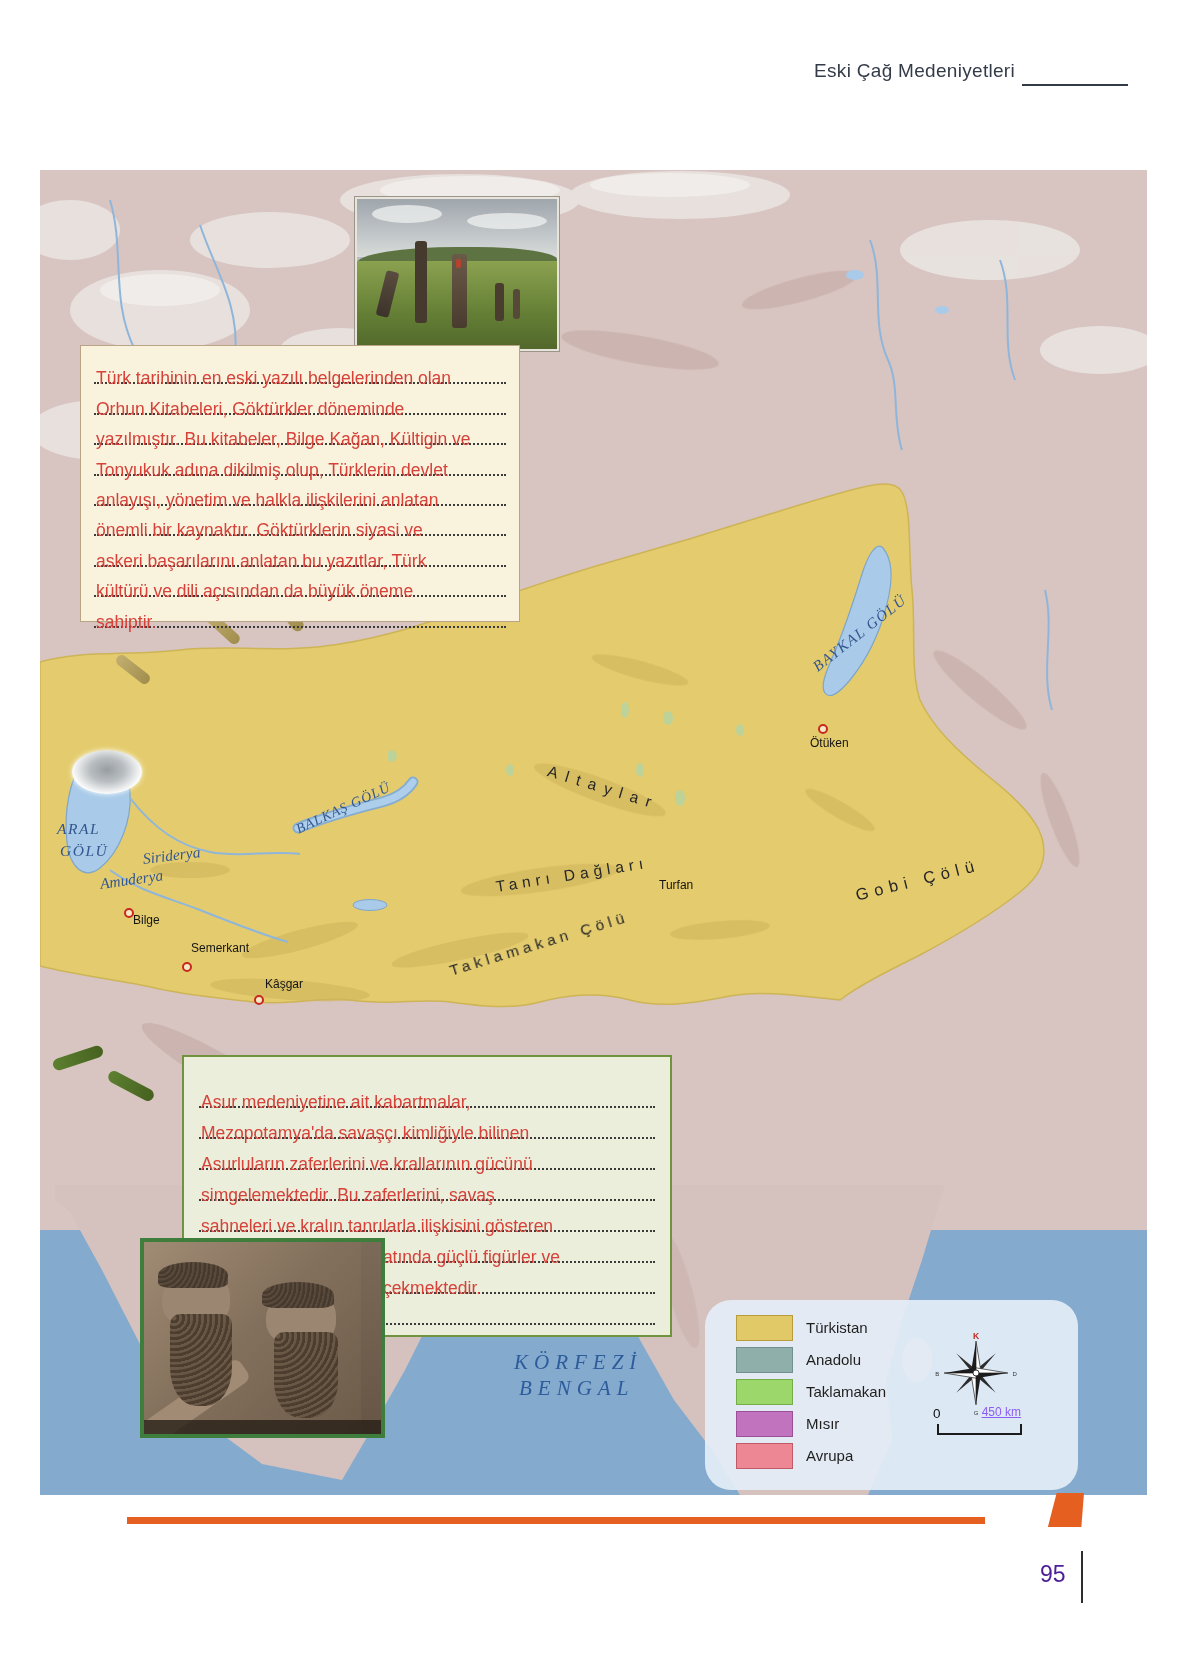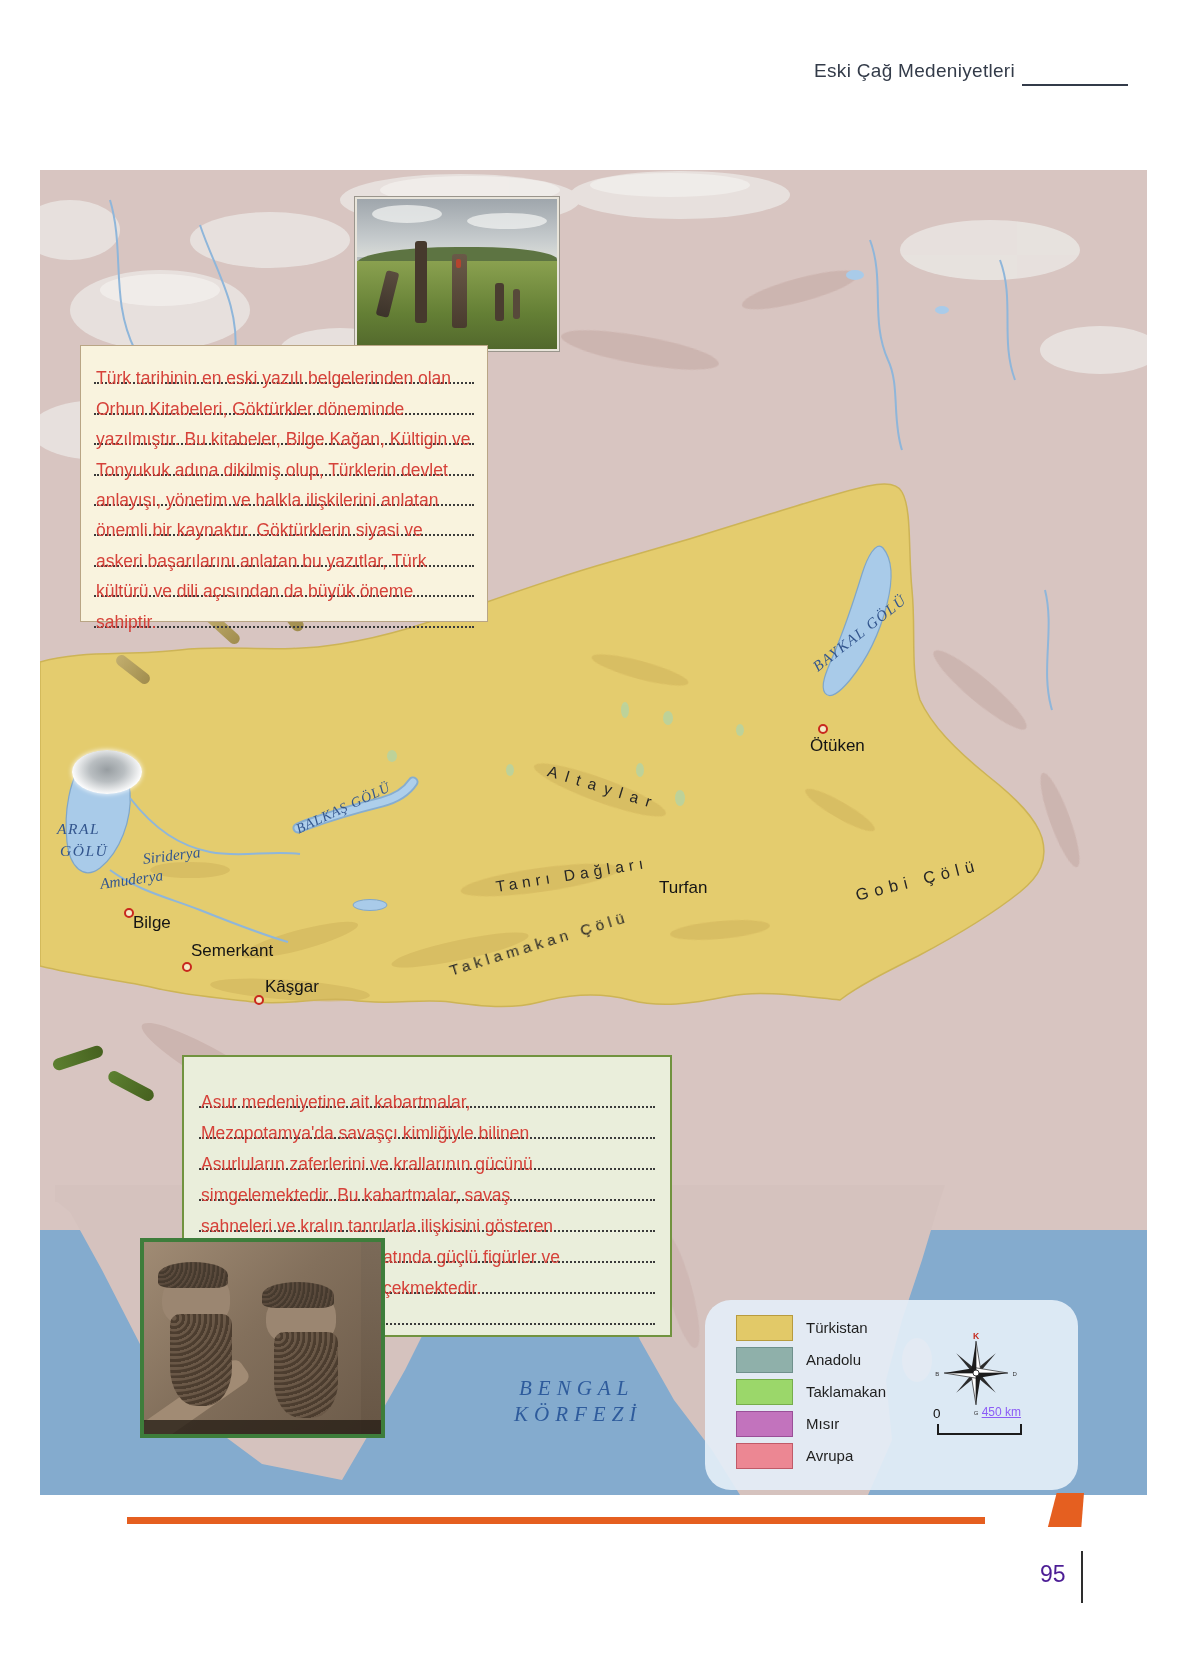--- a/index.html
+++ b/index.html
@@ -6,39 +6,39 @@
   .page{position:relative;width:1187px;height:1659px;background:#ffffff;overflow:hidden;
         font-family:"Liberation Sans",sans-serif;}
   
   .hdr-title{position:absolute;top:60px;right:172px;font-size:19px;font-weight:500;
              color:#333b49;letter-spacing:.3px;}
   .hdr-line{position:absolute;top:84px;left:1022px;width:106px;height:2px;background:#333b49;}
   
   .map{position:absolute;left:40px;top:170px;width:1107px;height:1325px;background:#d8c5c1;}
   .map svg{position:absolute;left:0;top:0;}
   
-  .city{position:absolute;font-size:17px;color:#141414;white-space:nowrap;}
+  .city{position:absolute;font-size:12px;color:#141414;white-space:nowrap;}
   .marker{position:absolute;width:6px;height:6px;border:2px solid #c8281e;border-radius:50%;
           background:rgba(255,255,255,.6);}
   .phys{position:absolute;font-size:15.5px;color:#262626;letter-spacing:6px;white-space:nowrap;
         transform-origin:left center;}
   .wlabel{position:absolute;font-family:"Liberation Serif",serif;font-style:italic;color:#33568e;
           white-space:nowrap;transform-origin:left center;}
   .bengal{position:absolute;font-family:"Liberation Serif",serif;font-style:italic;color:#2e5b9c;
           font-size:21px;letter-spacing:6px;white-space:nowrap;}
   
   .stroke{position:absolute;border-radius:7px;}
   .khaki{background:linear-gradient(90deg,#c2ae6e,#a18d4e);}
   .green{background:linear-gradient(90deg,#5c8030,#46611f);}
   .blob{position:absolute;left:72px;top:750px;width:70px;height:44px;border-radius:50%;
         background:radial-gradient(ellipse at 50% 45%,#979da1 0%,#b9bec1 35%,#ffffff 72%);
         box-shadow:0 0 5px rgba(255,255,255,.95);}
   
   .nbox{position:absolute;box-sizing:border-box;}
-  .nbox1{left:80px;top:345px;width:408px;height:277px;background:#f9f3de;
+  .nbox1{left:80px;top:345px;width:440px;height:277px;background:#f9f3de;
          border:1px solid #b9a585;padding:8px 13px 0 13px;}
   .nbox2{left:182px;top:1055px;width:490px;height:282px;background:#eaeedb;
          border:2px solid #71933f;padding:20px 15px 0 15px;}
   .nline{position:relative;border-bottom:2px dotted #3a3a3a;}
   .nbox1 .nline{height:28.4px;}
   .nbox2 .nline{height:29px;}
   .nline span{position:absolute;left:2px;bottom:-7px;font-size:17.5px;color:#d6423a;white-space:nowrap;}
   
   .photo1{position:absolute;left:355px;top:197px;width:200px;height:150px;
           border:2px solid #e8e4da;outline:1px solid #9a958c;overflow:hidden;background:#b7bcbe;}
@@ -203,21 +203,21 @@
   <div class="stroke green" style="left:52px;top:1052px;width:52px;height:12px;transform:rotate(-18deg);"></div>
   <div class="stroke green" style="left:106px;top:1080px;width:50px;height:12px;transform:rotate(28deg);"></div>
 
   <div class="wlabel" style="left:57px;top:820px;font-size:15.5px;letter-spacing:1.5px;">ARAL</div>
   <div class="wlabel" style="left:60px;top:842px;font-size:15.5px;letter-spacing:1.5px;">GÖLÜ</div>
   <div class="wlabel" style="left:143px;top:850px;font-size:15.5px;transform:rotate(-7deg);">Siriderya</div>
   <div class="wlabel" style="left:100px;top:875px;font-size:15.5px;transform:rotate(-8deg);">Amuderya</div>
   <div class="wlabel" style="left:297px;top:822px;font-size:14px;letter-spacing:1px;transform:rotate(-25deg);">BALKAŞ GÖLÜ</div>
   <div class="wlabel" style="left:815px;top:660px;font-size:15px;letter-spacing:1.5px;transform:rotate(-38deg);">BAYKAL GÖLÜ</div>
   <div class="bengal" style="left:519px;top:1376px;">BENGAL</div>
-  <div class="bengal" style="left:514px;top:1402px;">KÖRFEZİ</div>
+  <div class="bengal" style="left:514px;top:1350px;">KÖRFEZİ</div>
 
   <div class="phys" style="left:548px;top:762px;letter-spacing:8px;transform:rotate(17deg);">Altaylar</div>
   <div class="phys" style="left:496px;top:878px;letter-spacing:5px;transform:rotate(-9deg);">Tanrı Dağları</div>
   <div class="phys" style="left:450px;top:962px;letter-spacing:4.5px;transform:rotate(-17deg);">Taklamakan Çölü</div>
   <div class="phys" style="left:856px;top:886px;letter-spacing:6px;font-size:16.5px;transform:rotate(-14deg);">Gobi Çölü</div>
 
   <div class="marker" style="left:124px;top:908px;"></div>
   <div class="city" style="left:133px;top:913px;">Bilge</div>
   <div class="marker" style="left:182px;top:962px;"></div>
   <div class="city" style="left:191px;top:941px;">Semerkant</div>
@@ -275,21 +275,21 @@
     <div class="nline">
         <span>Asur medeniyetine ait kabartmalar,</span>
       </div>
     <div class="nline">
         <span>Mezopotamya'da savaşçı kimliğiyle bilinen</span>
       </div>
     <div class="nline">
         <span>Asurluların zaferlerini ve krallarının gücünü</span>
       </div>
     <div class="nline">
-        <span>simgelemektedir. Bu kabartmalar, savaş</span>
+        <span>simgelemektedir. Bu zaferlerini, savaş</span>
       </div>
     <div class="nline">
         <span>sahneleri ve kralın tanrılarla ilişkisini gösteren</span>
       </div>
     <div class="nline">
         <span>detaylar içerir. Asur sanatında güçlü figürler ve</span>
       </div>
     <div class="nline">
         <span>detaylı işlemeler dikkat çekmektedir.</span>
       </div>

